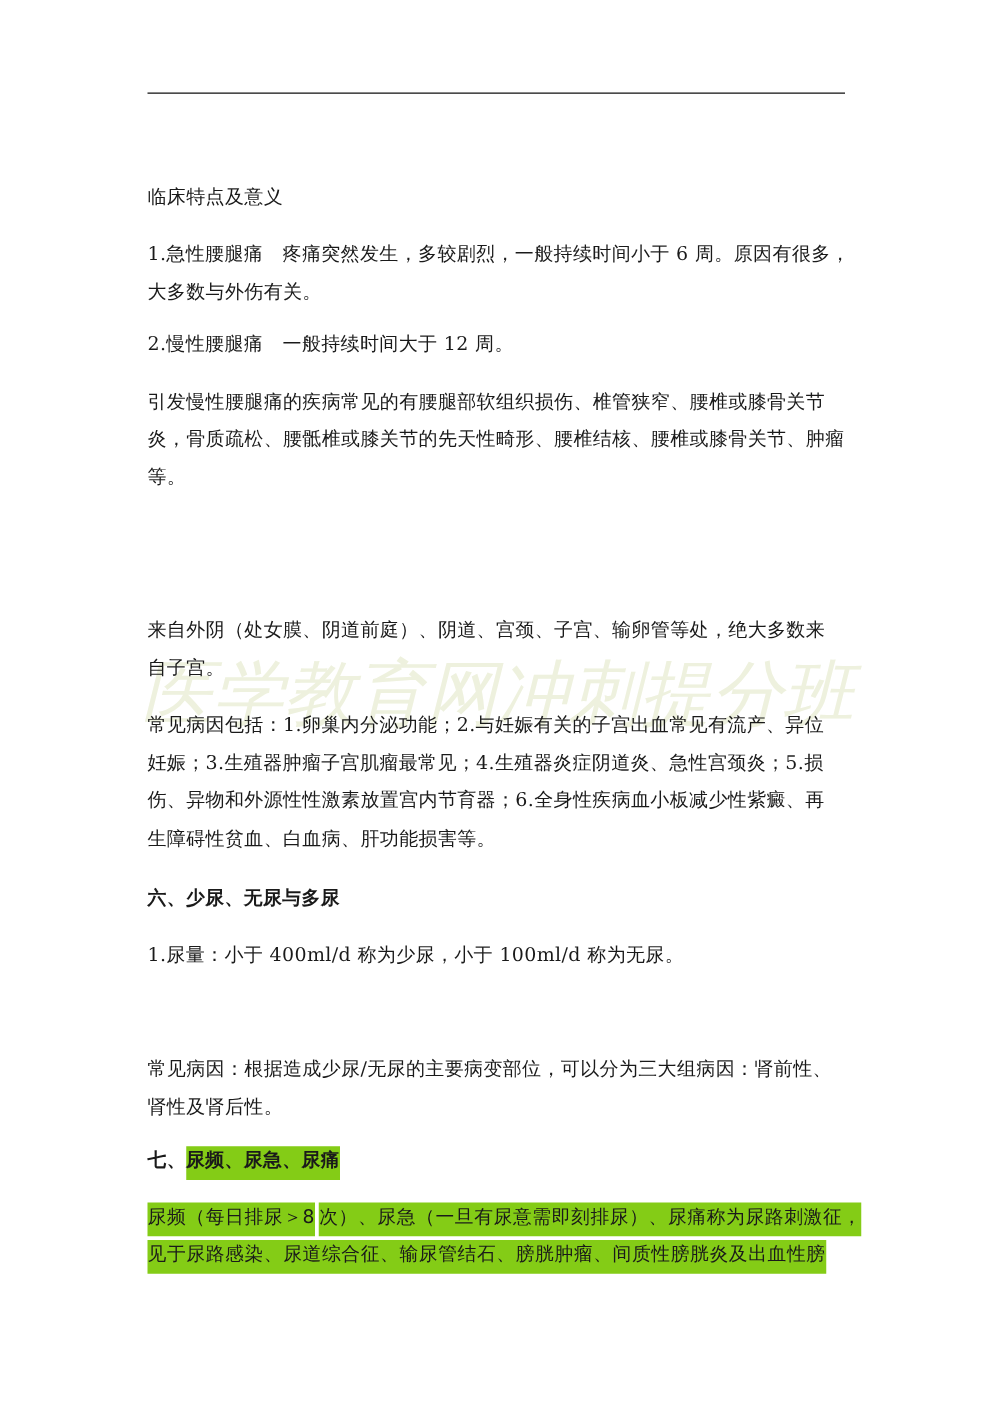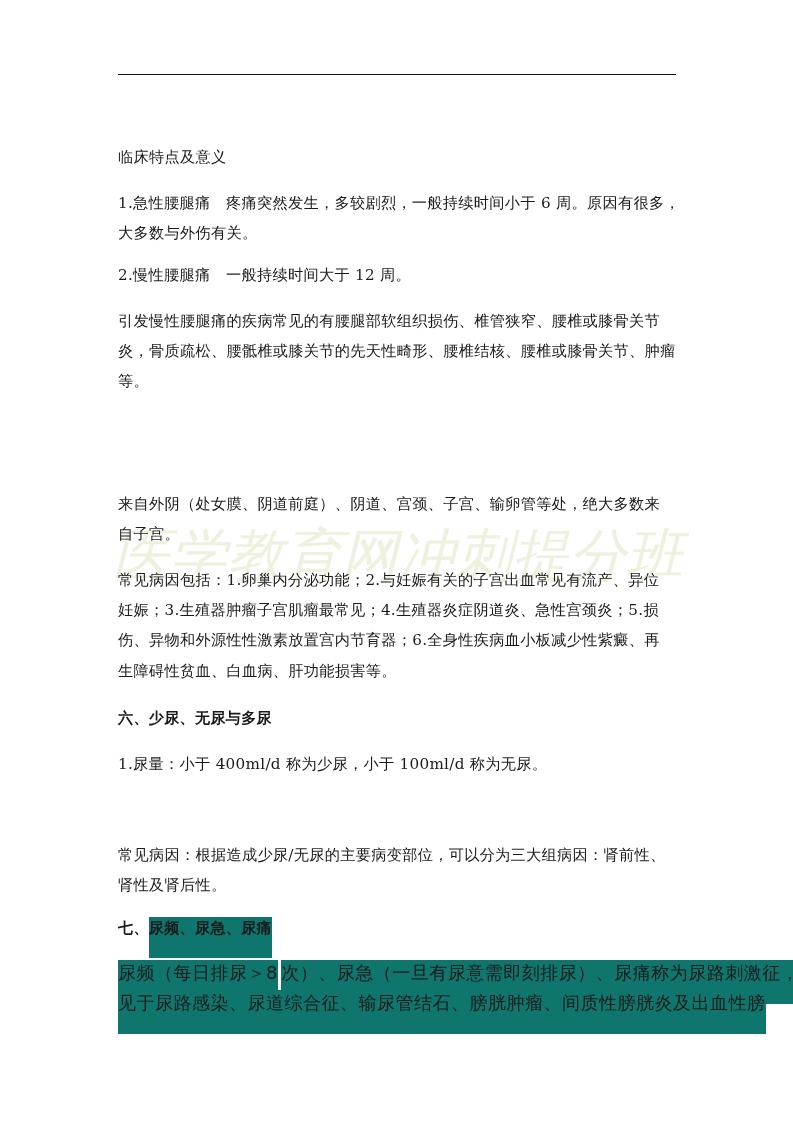--- a/index.html
+++ b/index.html
@@ -54,26 +54,26 @@
       z-index: 1;
       letter-spacing: 0.3px;
     }
     .heading {
       font-family: "DejaVu Sans", "Liberation Sans", sans-serif;
       font-weight: bold;
       font-size: 15px;
       letter-spacing: 0.4px;
     }
     .hl {
-      background: #0f766e;
-      padding: 2px 0 21px 0;
+      background: #84cc16;
+      padding: 2px 0 7px 0;
     }
     .hl-sans {
       font-family: "DejaVu Sans", "Liberation Sans", sans-serif;
-      font-size: 18px;
+      font-size: 15px;
       letter-spacing: 0.5px;
     }
   </style>
 </head>
 <body>
 
 <div class="page">
 
   <div class="header-rule"></div>
 

